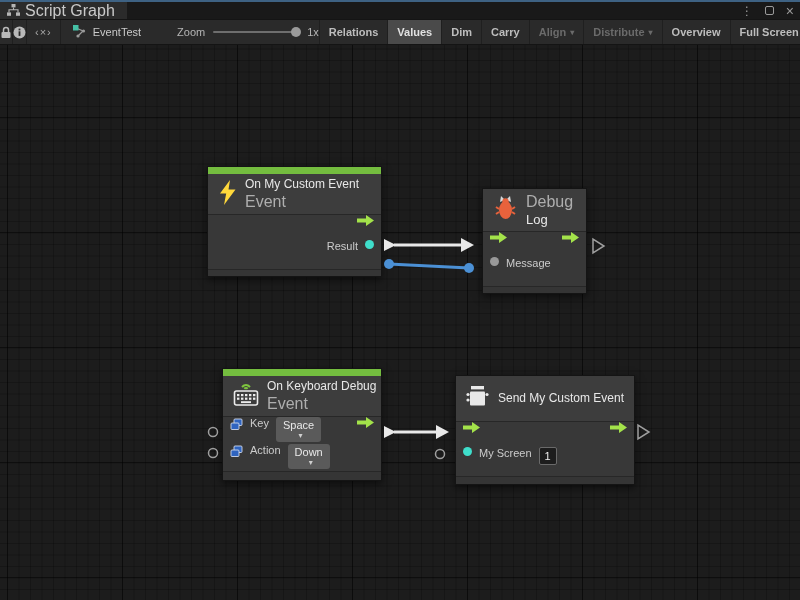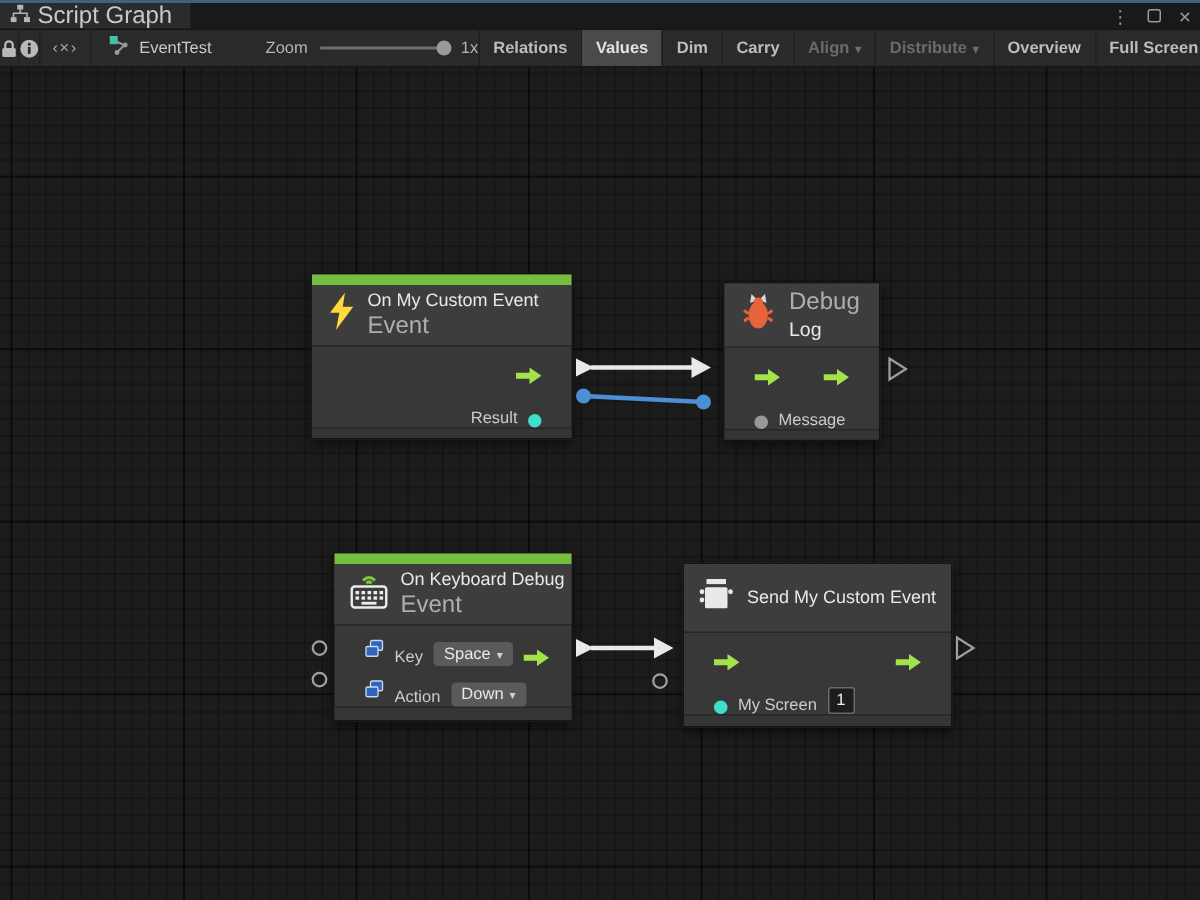--- a/index.html
+++ b/index.html
@@ -49,36 +49,36 @@
   .overlay { position:absolute; inset:0; z-index:5; pointer-events:none; }
 
   
   .node { position:absolute; z-index:2; border:1px solid #141414; background:#383838;
           box-shadow:0 3px 8px rgba(0,0,0,.55); cursor:move; }
   .nbar { height:7px; background:#74bd3f; }
   .nhead { background:#3d3d3d; display:flex; align-items:center; gap:8px; padding:0 10px; }
   .ntitle { color:#e8e8e8; font-size:12px; line-height:1.25; white-space:nowrap; }
   .nsub { color:#aeaeae; font-size:16px; line-height:1.25; }
   .nbody { border-top:1px solid #272727; }
-  .nrow { display:flex; align-items:flex-end; padding:0 20px; gap:7px; }
+  .nrow { display:flex; align-items:flex-start; padding:0 7px; gap:7px; }
   .nfoot { background:#353535; border-top:1px solid #272727; }
   .plabel { color:#cccccc; font-size:11px; white-space:nowrap; }
   .dot { width:9px; height:9px; border-radius:50%; display:inline-block; cursor:crosshair; }
   .dot.value { background:#3fdecb; }
   .dot.gray { background:#999999; }
   .flow { display:flex; align-items:center; cursor:crosshair; }
   .push { margin-left:auto; }
   .dropdown { background:#5a5a5a; border-radius:3px; padding:2px 7px; display:flex; align-items:center;
-              color:#e9e9e9; font-size:11px; cursor:pointer; white-space:nowrap; }
+              color:#e9e9e9; font-size:11px; cursor:pointer; white-space:nowrap;flex-direction:column; }
   .dropdown .caret { color:#d0d0d0; }
   .valbox { width:18px; height:18px; background:#1d1d1d; border:1px solid #6a6a6a; border-radius:2px;
             color:#eeeeee; font-size:11px; text-align:center; outline:none; }
 
   
-  #n-customevent { left:207px; top:137px; width:175px; }
+  #n-customevent { left:207px; top:121px; width:175px; }
   #n-customevent .nhead { height:40px; }
   #n-customevent .row1 { height:25px; }
   #n-customevent .row2 { height:29px; justify-content:flex-end; }
   #n-customevent .nfoot { height:7px; }
 
   #n-debuglog { left:482px; top:143px; width:105px; }
   #n-debuglog .nhead { height:42px; }
   #n-debuglog .row1 { height:25px; }
   #n-debuglog .row2 { height:29px; }
   #n-debuglog .nfoot { height:7px; }

